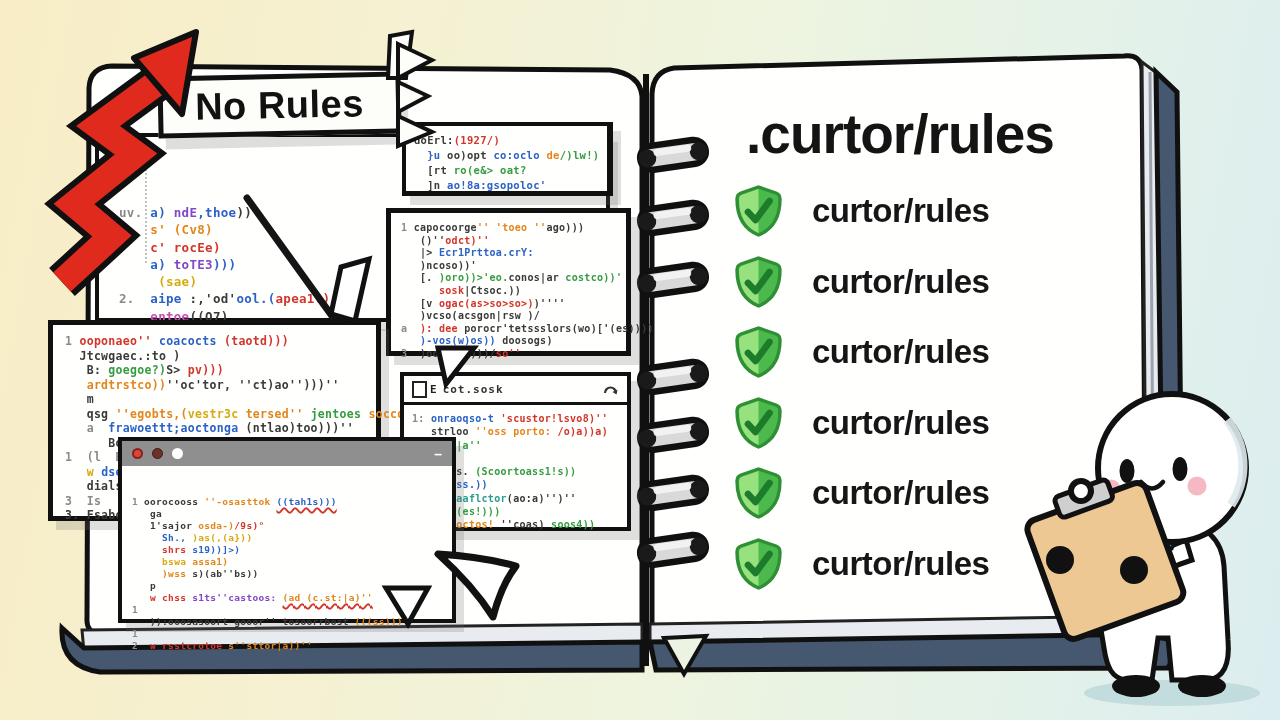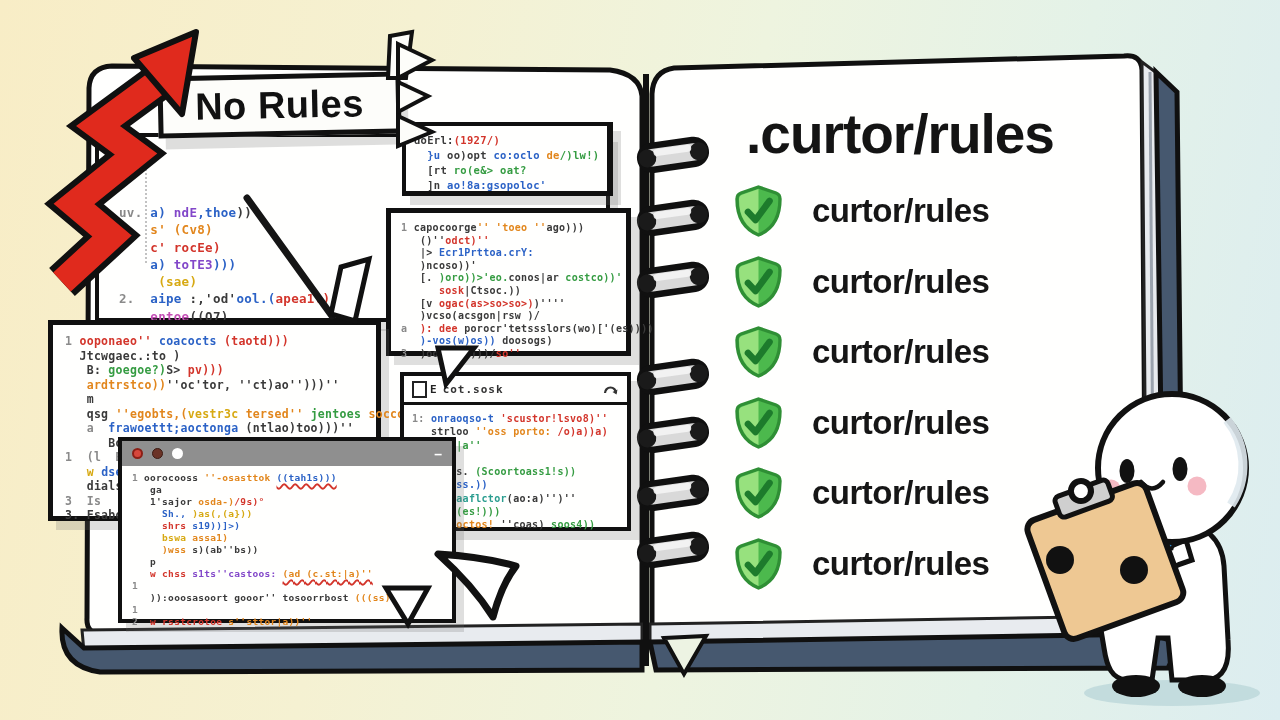--- a/index.html
+++ b/index.html
@@ -40,21 +40,21 @@
   .file-ic2{font-family:"DejaVu Sans Mono",monospace;font-size:11px;font-weight:700;color:#222;margin-left:-3px;}
   .tab-right{margin-left:auto;display:flex;}
 
   #win-f{left:118px;top:437px;width:338px;height:186px;z-index:7;padding:0;border-width:4px;}
   .titlebar{height:25px;background:var(--titlebar-gray);display:flex;align-items:center;padding:0 10px;gap:9px;}
   .dot{width:11px;height:11px;border-radius:50%;}
   .dot-close{background:#d6473c;border:2px solid #8c1f16;box-sizing:border-box;}
   .dot-mid{background:#6b3327;border:1px solid #3c1b13;box-sizing:border-box;}
   .dot-white{background:#fff;}
   .minimize{margin-left:auto;color:#fff;font-weight:700;font-size:14px;line-height:10px;}
-  #win-f .fbody{padding:6px 4px 0 10px;}
+  #win-f .fbody{padding:6px 4px 0 10px;margin-top:24px;}
   #win-f .code-line{font-size:9.5px;line-height:12px;}
 
   
   #banner{position:absolute;left:158px;top:74px;width:243px;height:62px;background:#fdfdfa;
      border:5px solid #111;z-index:8;display:flex;align-items:center;justify-content:center;
      transform:rotate(-1.2deg);box-shadow:7px 11px 0 rgba(0,0,0,.13);box-sizing:border-box;}
   #banner span{font-size:38px;font-weight:700;color:#111;letter-spacing:.5px;}
 
   
   #page-title{position:absolute;left:665px;top:102px;width:470px;text-align:center;z-index:3;

